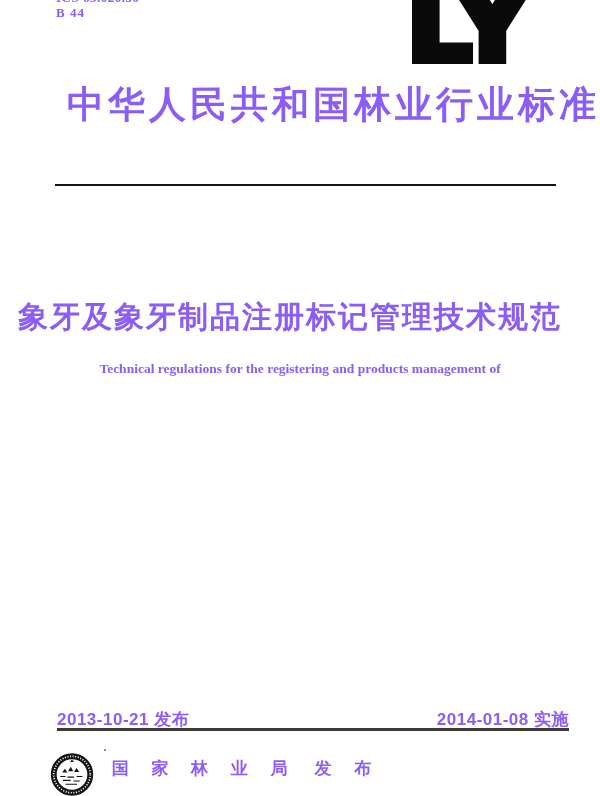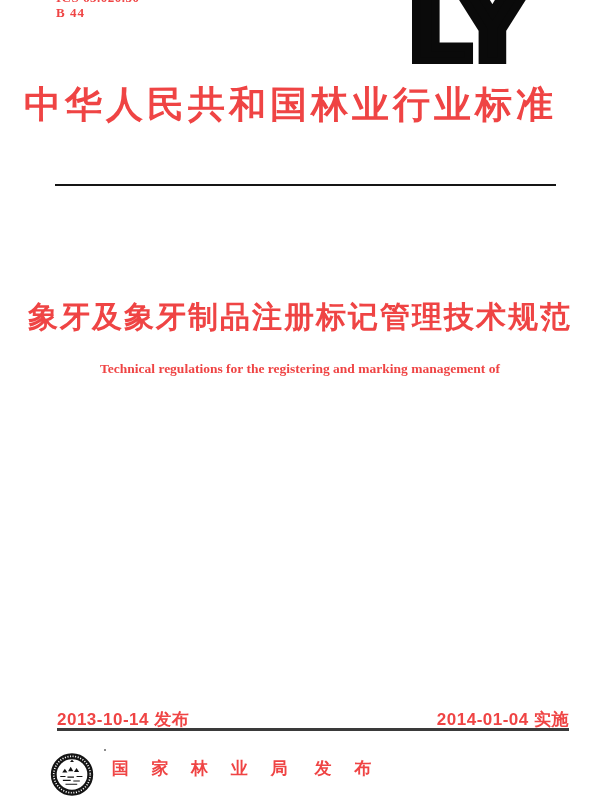--- a/index.html
+++ b/index.html
@@ -2,58 +2,57 @@
 <html><head>
 <meta charset="utf-8">
 <style>
   html,body{margin:0;padding:0;background:#e8e8e8;}
   #page{
     position:relative;
     width:600px;height:796px;
     background:#ffffff;
     overflow:hidden;
     font-family:"Liberation Sans",sans-serif;
-    color:#ef4444;
+    color:#8b5cf6;
     text-decoration:underline;
   }
   .abs{position:absolute;}
 
   .ics-line{
     left:56px;top:-10px;
     font:bold 13px "Liberation Serif",serif;
     letter-spacing:.5px;
   }
   .doc-class{
     left:56px;top:5px;
     font:bold 13px "Liberation Serif",serif;
     letter-spacing:1px;
   }
   .ly-logo{left:403px;top:0;text-align:right;}
 
   .org-title{
     top:80px;left:0;width:600px;
     box-sizing:border-box;padding-left:24px;
-    text-align:left;
+    text-align:right;
     font-size:37px;font-weight:bold;
     letter-spacing:4px;
     white-space:nowrap;
   }
   .std-number{
     top:138px;right:53px;
     font:bold 17px "Liberation Serif",serif;
     letter-spacing:1px;
   }
   .rule-top{
     left:55px;top:184px;width:501px;height:2px;
     background:#151515;
   }
   .main-title{
     top:297px;left:0;width:600px;
-    box-sizing:border-box;
-    text-align:center;
+    box-sizing:border-box;padding-left:18px;
     font-size:30px;font-weight:bold;
     letter-spacing:2px;
     white-space:nowrap;
   }
   .en-title{
     top:358px;left:0;width:600px;
     text-align:center;
     font:bold 13.5px "Liberation Serif",serif;
     line-height:22px;
   }
@@ -97,26 +96,26 @@
   </div>
 
   <div class="abs org-title">中华人民共和国林业行业标准</div>
 
 
   <div class="abs rule-top"></div>
 
   <div class="abs main-title">象牙及象牙制品注册标记管理技术规范</div>
 
   <div class="abs en-title">
-    <div>Technical regulations for the registering and marking management of</div>
+    <div>Technical regulations for the registering and products management of</div>
   </div>
 
   <div class="abs dates-row">
-    <span>2013-10-14 发布</span>
-    <span>2014-01-04 实施</span>
+    <span>2013-10-21 发布</span>
+    <span>2014-01-08 实施</span>
   </div>
 
   <div class="abs rule-bottom"></div>
 
   <div class="abs seal">
     <svg width="66" height="43" viewBox="0 0 66 66" aria-hidden="true">
       <circle cx="33" cy="33" r="28" fill="#ffffff" stroke="#141414" stroke-width="9"></circle>
       <circle cx="33" cy="33" r="28" fill="none" stroke="#ffffff" stroke-width="2.6" stroke-dasharray="1.6 2.4"></circle>
 
       <path d="M18,30 l4,-6 4,6 z M27,28 l4,-7 4,7 z M36,29 l4,-6 4,6 z" fill="#141414"></path>

